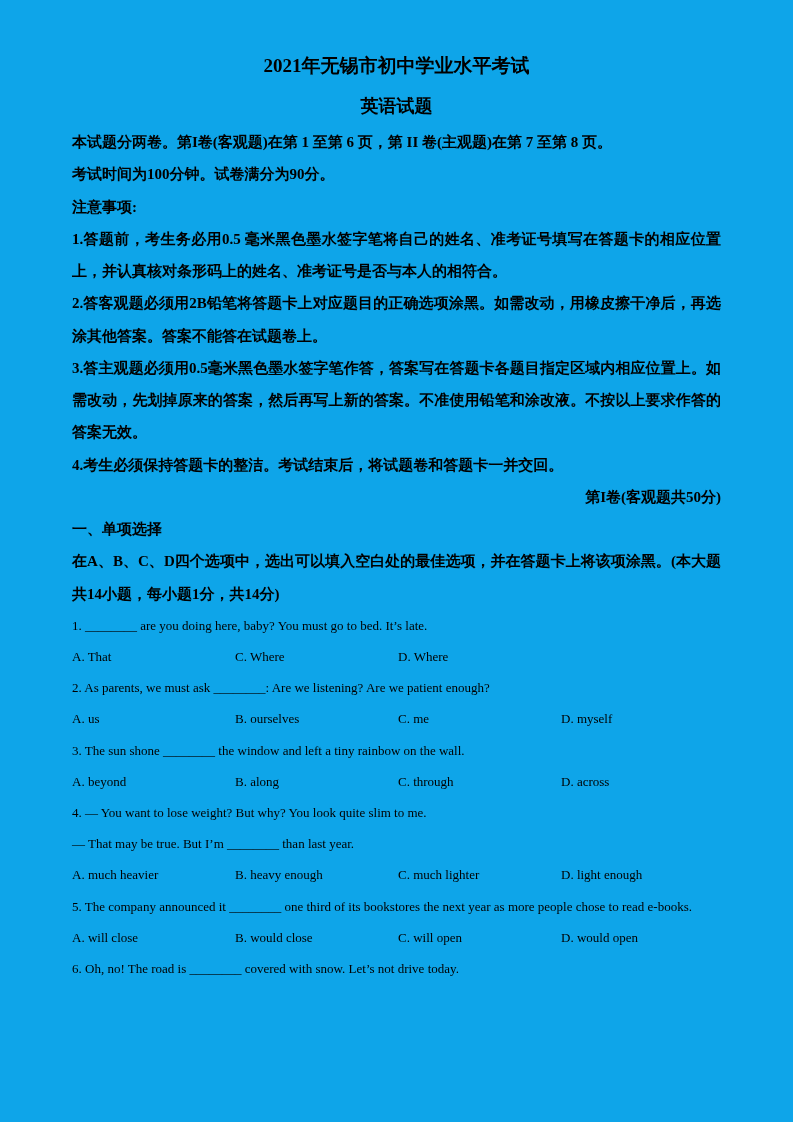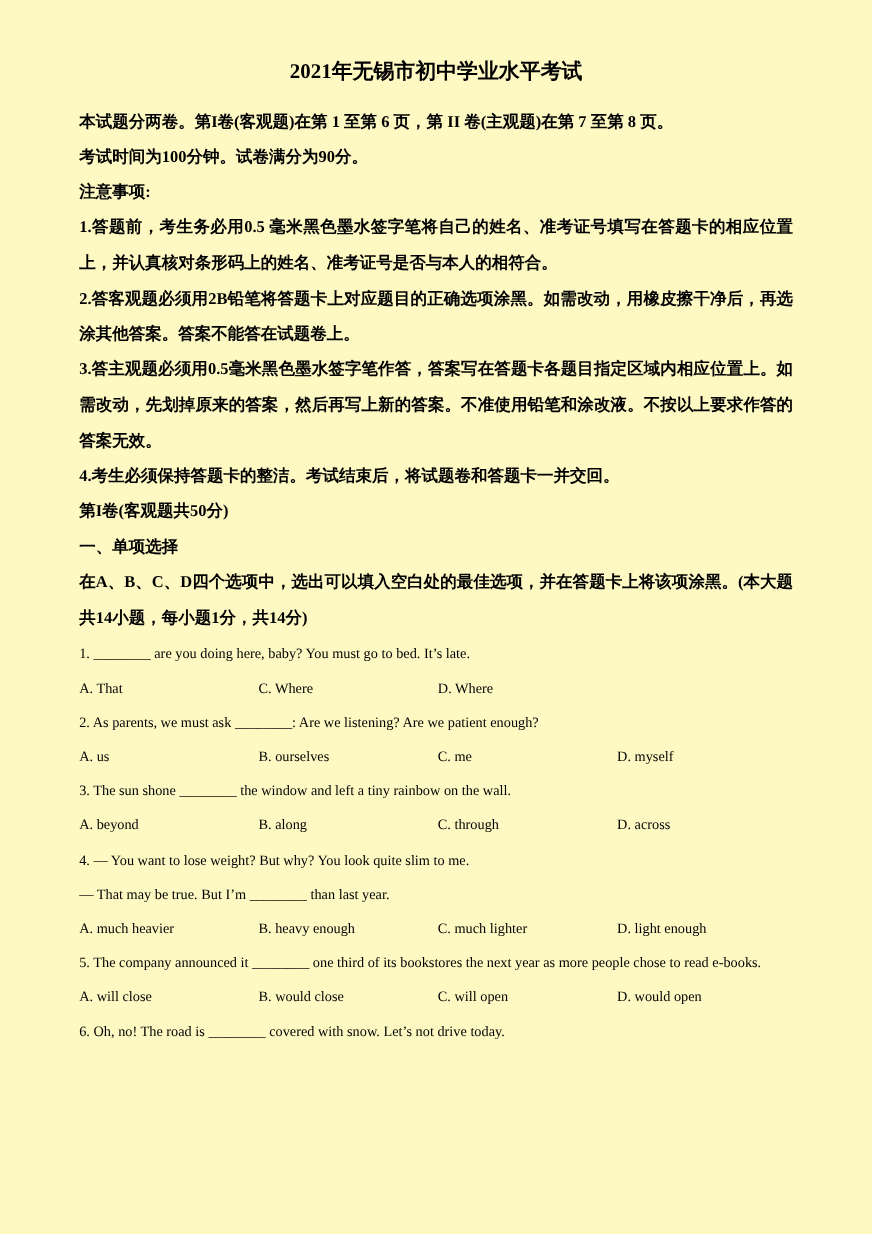--- a/index.html
+++ b/index.html
@@ -7,21 +7,21 @@
     padding: 0;
     background: #ffffff;
     color: #000000;
     font-family: "Liberation Serif", "DejaVu Serif", serif;
   }
   .page {
     width: 793px;
     height: 1122px;
     box-sizing: border-box;
     padding: 54px 72px 0 72px;
-    background: #fef9c3;
+    background: #0ea5e9;
     overflow: hidden;
   }
   .title {
     font-size: 19px;
     font-weight: bold;
     text-align: center;
     margin: 0 0 16px 0;
     line-height: 1.3;
   }
   .subtitle {
@@ -35,21 +35,21 @@
     font-size: 15px;
     font-weight: bold;
     line-height: 2.15;
     margin: 0;
   }
   .cn.center { text-align: left; }
   .cn.justify { text-align: justify; }
   .section-heading {
     font-size: 15px;
     font-weight: bold;
-    text-align: left;
+    text-align: right;
     line-height: 2.15;
     margin: 0;
   }
   .en {
     font-size: 13px;
     font-weight: normal;
     line-height: 2.4;
     margin: 0;
     text-align: left;
   }
@@ -60,20 +60,21 @@
     line-height: 2.4;
   }
   .options span { display: block; }
 </style>
 </head>
 <body>
 
 <div class="page">
 
   <h1 class="title">2021年无锡市初中学业水平考试</h1>
+  <h2 class="subtitle">英语试题</h2>
 
   <p class="cn center">本试题分两卷。第I卷(客观题)在第 1 至第 6 页，第 II 卷(主观题)在第 7 至第 8 页。</p>
   <p class="cn center">考试时间为100分钟。试卷满分为90分。</p>
 
   <p class="cn">注意事项:</p>
   <p class="cn justify">1.答题前，考生务必用0.5 毫米黑色墨水签字笔将自己的姓名、准考证号填写在答题卡的相应位置上，并认真核对条形码上的姓名、准考证号是否与本人的相符合。</p>
   <p class="cn justify">2.答客观题必须用2B铅笔将答题卡上对应题目的正确选项涂黑。如需改动，用橡皮擦干净后，再选涂其他答案。答案不能答在试题卷上。</p>
   <p class="cn justify">3.答主观题必须用0.5毫米黑色墨水签字笔作答，答案写在答题卡各题目指定区域内相应位置上。如需改动，先划掉原来的答案，然后再写上新的答案。不准使用铅笔和涂改液。不按以上要求作答的答案无效。</p>
   <p class="cn justify">4.考生必须保持答题卡的整洁。考试结束后，将试题卷和答题卡一并交回。</p>
 

